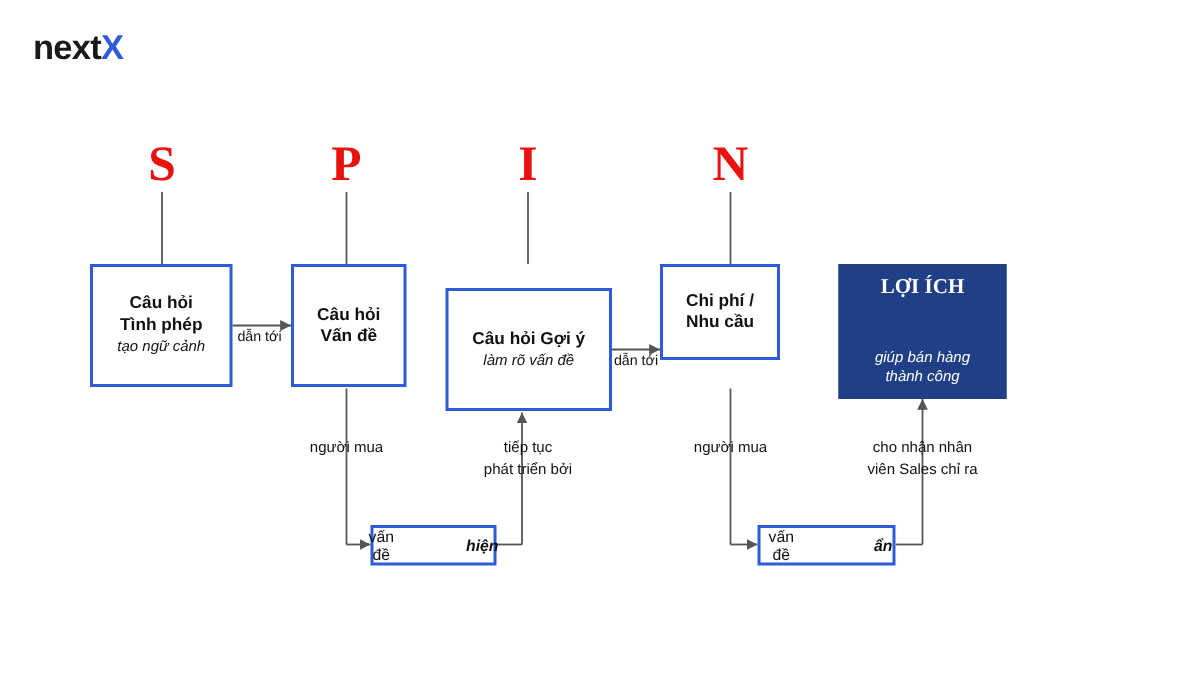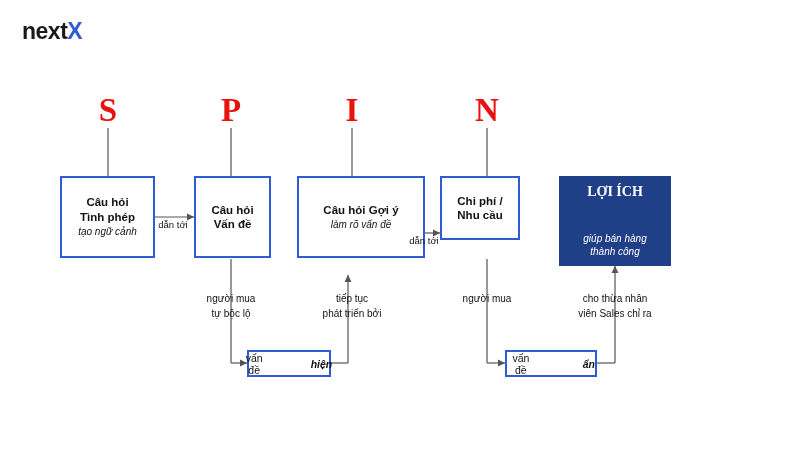--- a/index.html
+++ b/index.html
@@ -186,21 +186,21 @@
     <div class="l1">Câu hỏi</div>
     <div class="l2">Tình phép</div>
     <div class="l3">tạo ngữ cảnh</div>
   </div>
 
   <div class="node" style="left:194px; top:176px; width:77px; height:82px;">
     <div class="l1">Câu hỏi</div>
     <div class="l2">Vấn đề</div>
   </div>
 
-  <div class="node" style="left:297px; top:176px; width:128px; height:82px;">
+  <div class="node" style="left:297px; top:192px; width:111px; height:82px;">
     <div class="l1">Câu hỏi Gợi ý</div>
     <div class="l3">làm rõ vấn đề</div>
   </div>
 
   <div class="node" style="left:440px; top:176px; width:80px; height:64px;">
     <div class="l1">Chi phí /</div>
     <div class="l2">Nhu cầu</div>
   </div>
 
   <div class="benefit" style="left:559px; top:176px; width:112px; height:90px;gap:28px;">
@@ -209,34 +209,33 @@
       <div>giúp bán hàng</div>
       <div>thành công</div>
     </div>
   </div>
 
   <div class="caption small" style="left:118px; top:218px;">dẫn tới</div>
   <div class="caption small" style="left:369px; top:234px;">dẫn tới</div>
 
   <div class="caption" style="left:176px; top:292px;">
     <div>người mua</div>
-    <div>tự bộc lộ</div>
   </div>
 
   <div class="caption" style="left:297px; top:292px;">
     <div>tiếp tục</div>
     <div>phát triển bởi</div>
   </div>
 
   <div class="caption" style="left:432px; top:292px;">
     <div>người mua</div>
   </div>
 
   <div class="caption" style="left:560px; top:292px;">
-    <div>cho thừa nhân</div>
+    <div>cho nhận nhân</div>
     <div>viên Sales chỉ ra</div>
   </div>
 
   <div class="subnode" style="left:247px; top:350px; width:84px; height:27px;">
     <span>vấn đề </span>
       <i>hiện</i>
   </div>
 
   <div class="subnode" style="left:505px; top:350px; width:92px; height:27px;">
     <span>vấn đề </span>

